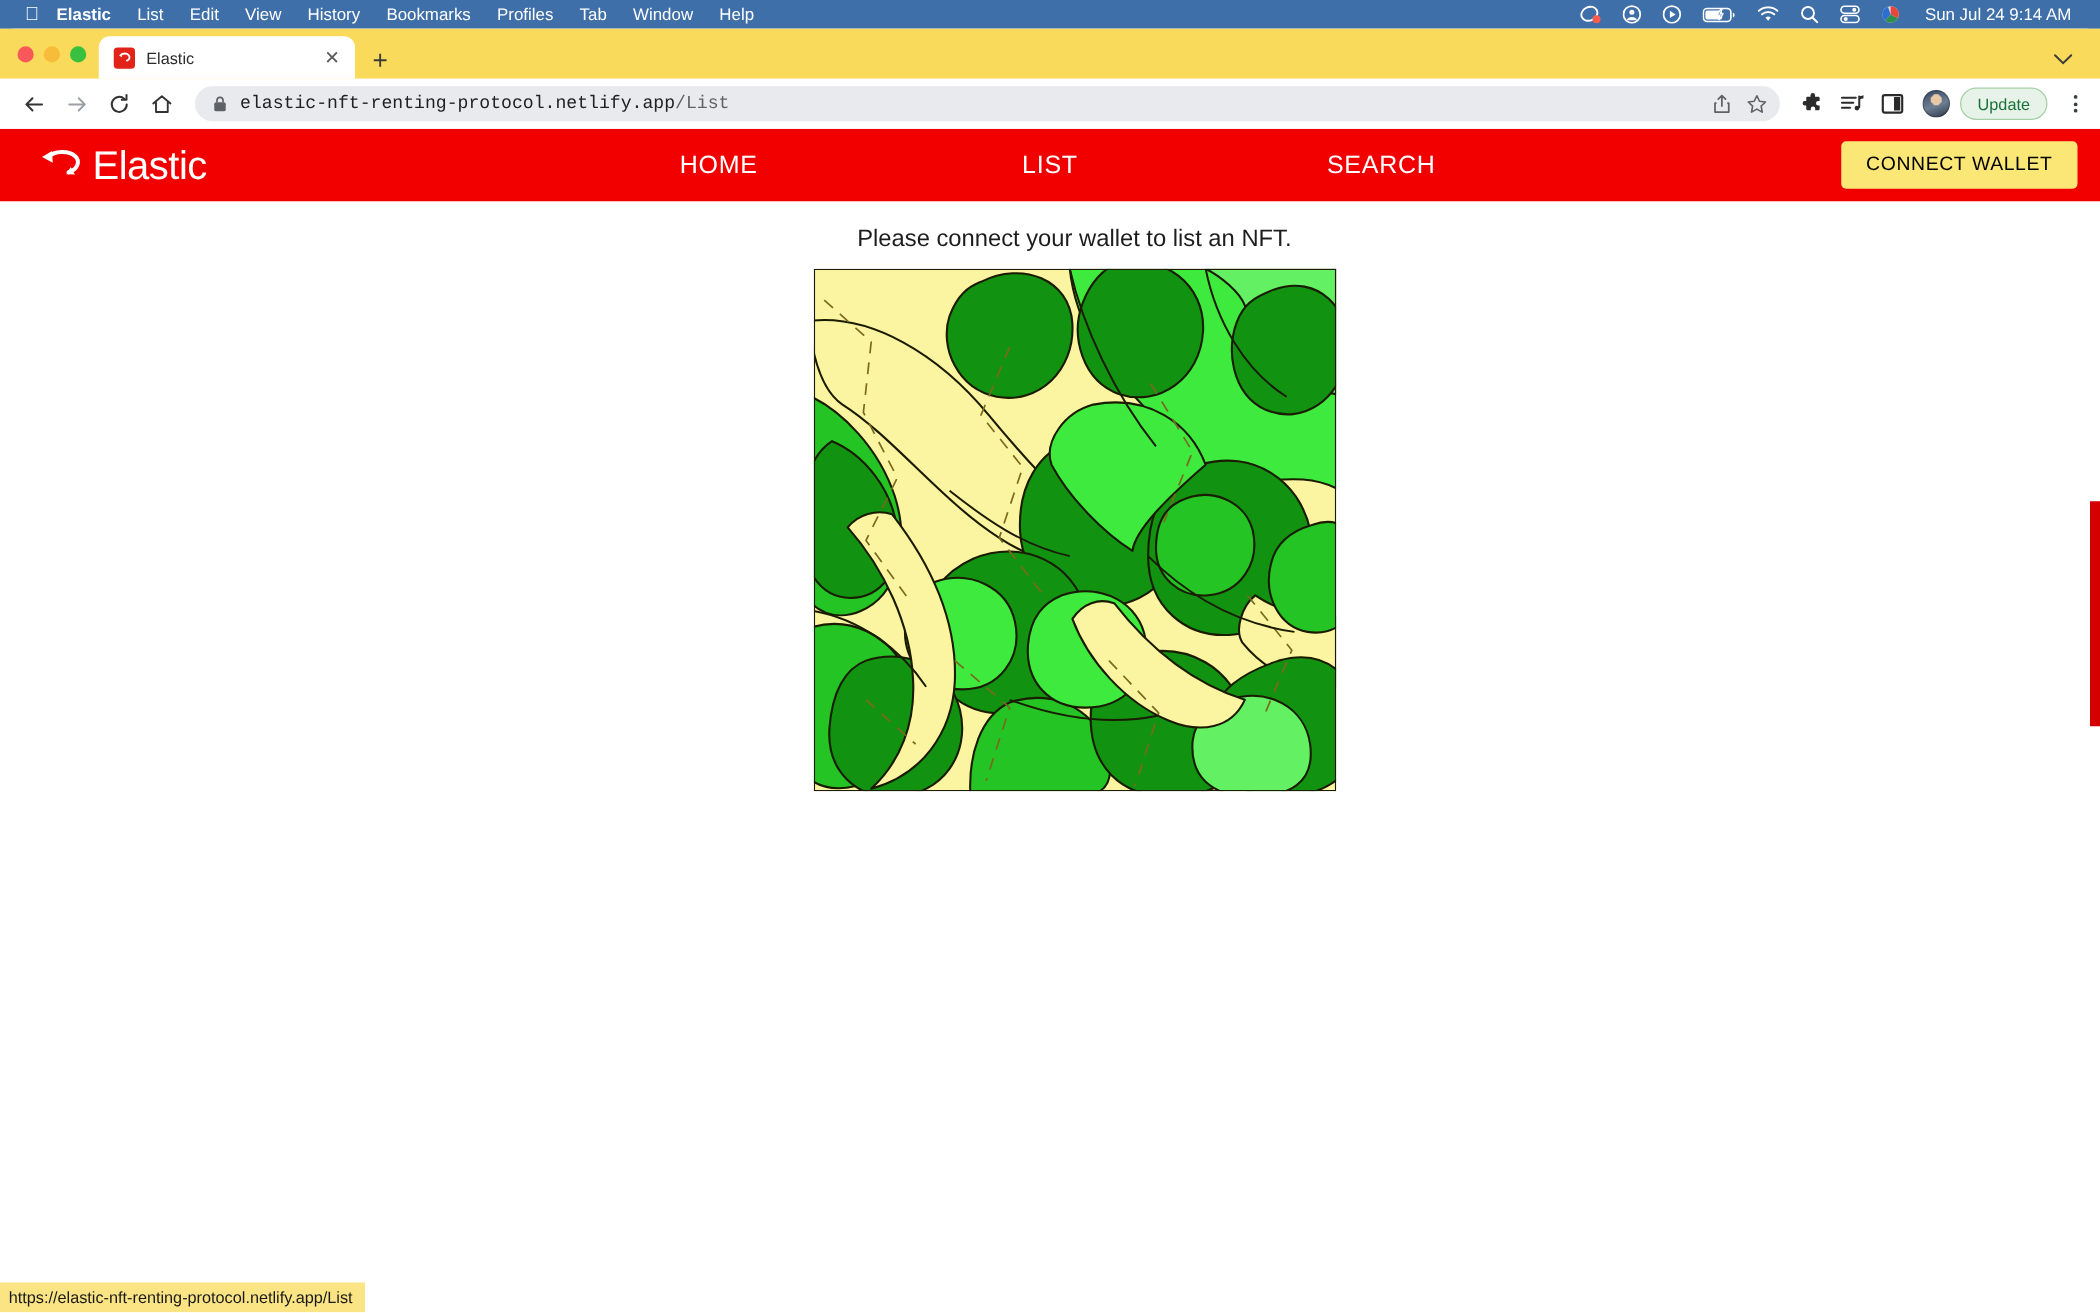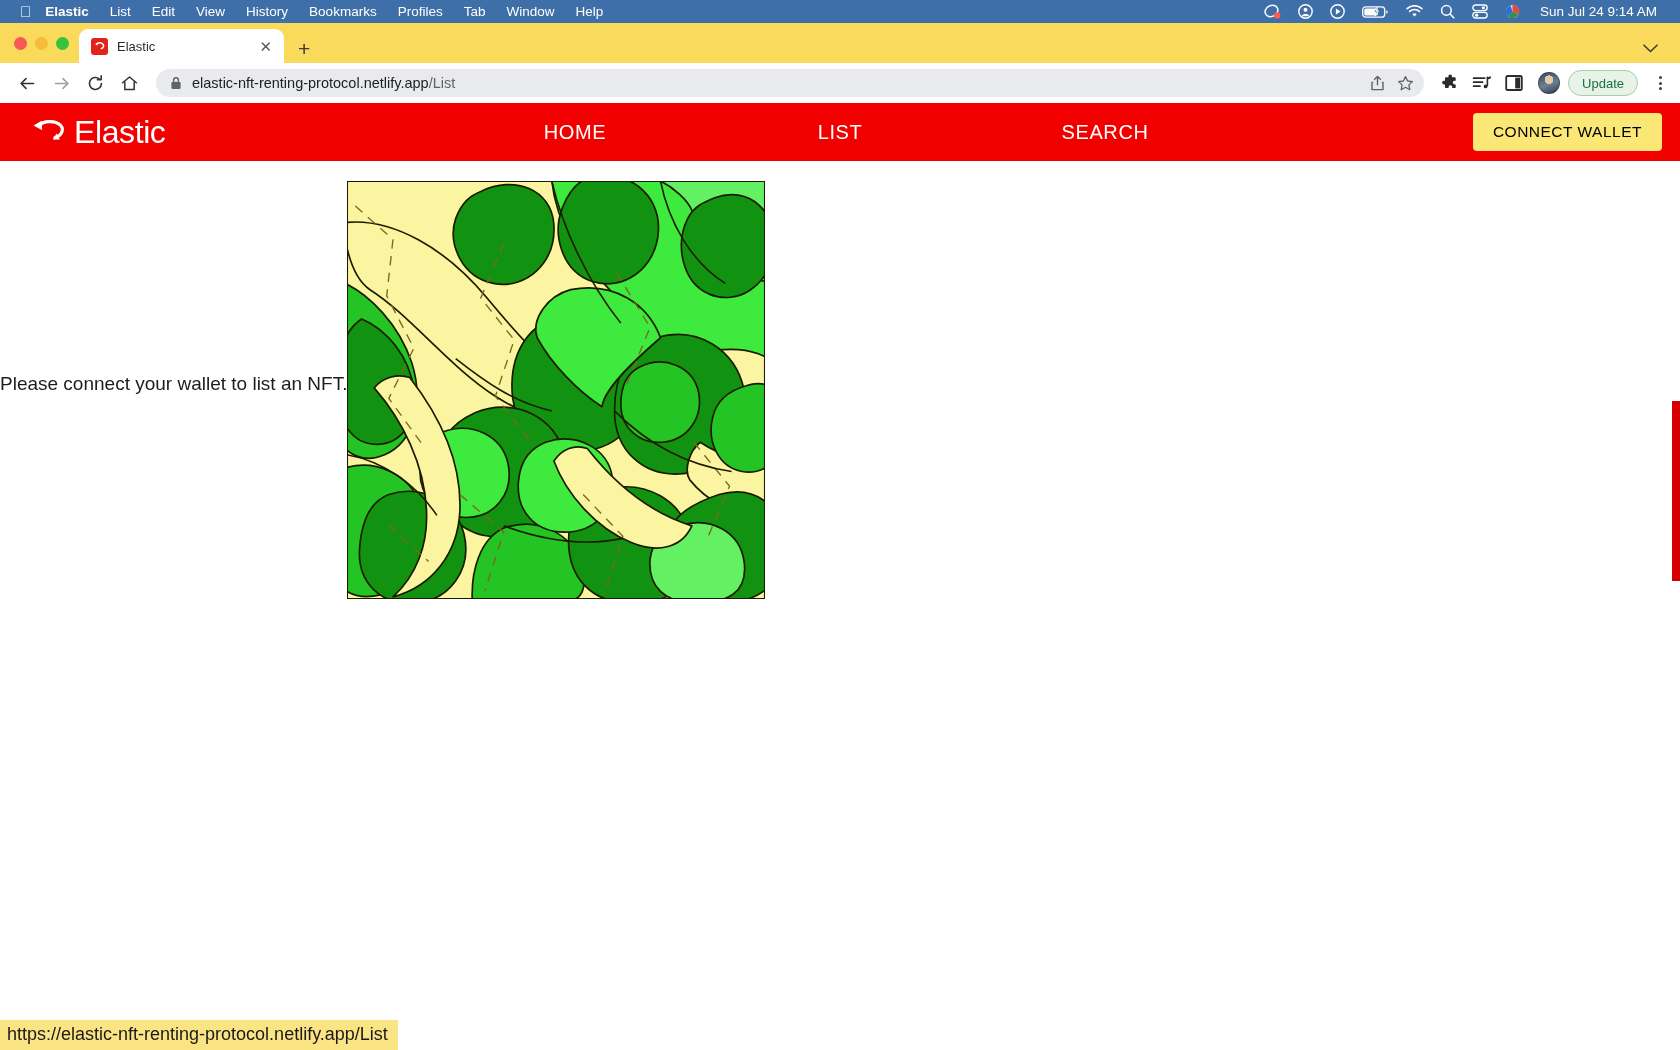--- a/index.html
+++ b/index.html
@@ -65,21 +65,21 @@
     display: flex; align-items: center; padding: 0 12px; gap: 4px;
     position: relative;
   }
   #toolbar .navbtn {
     width: 30px; height: 30px; display: flex; align-items: center; justify-content: center;
     color: #333;
   }
   #omnibox {
     flex: 1; height: 28px; background: #e8eaed; border-radius: 14px;
     display: flex; align-items: center; padding: 0 10px 0 14px;
-    margin: 0 8px; gap: 10px; position: relative;
+    margin: 0 8px; gap: 10px; position: relative; font-family: Liberation Mono, monospace;
   }
   #omnibox .url { font-size: 14.5px; color: #202124; flex: 1; white-space: nowrap; }
   #omnibox .url .path { color: #5f6368; }
   #omnibox .ob-icon { display: flex; align-items: center; color: #5f6368; }
   #toolbar .tbicon { width: 28px; height: 28px; display: flex; align-items: center; justify-content: center; color: #3c4043; }
   #avatar {
     width: 22px; height: 22px; border-radius: 50%; margin: 0 4px 0 6px; flex: none;
     background: radial-gradient(circle at 50% 34%, #e8c9a6 0 26%, transparent 27%),
                 linear-gradient(160deg, #3b4a63 0%, #6d7f93 55%, #2f3a4a 100%);
     border: 1px solid rgba(0,0,0,.25);
@@ -109,32 +109,32 @@
     width: 265px; text-align: center;
   }
   #wallet-btn {
     margin-left: auto; background: #fbe775; color: #1a1a1a;
     font-size: 15.5px; letter-spacing: .5px;
     padding: 10px 20px; border-radius: 4px; border: none;
     font-family: "Liberation Sans", sans-serif; white-space: nowrap;
   }
 
   
-  #content { padding-top: 20px; display: flex; flex-direction: row; align-items: center; }
+  #content { padding-top: 20px; display: flex; flex-direction: column; align-items: center; padding-left: 39px; }
   #notice { font-size: 19px; color: #1d1d1d; margin-bottom: 12px; }
   #nft-art { width: 418px; height: 418px; display: block; }
 
   
   #pg-scroll { position: absolute; right: 0; top: 58px; width: 8px; bottom: 0; }
   #pg-scroll .thumb { position: absolute; right: 0; width: 8px; background: #d40000; }
 
   
   #statusbar {
     position: absolute; left: 0; bottom: 0;
-    background: #fbe484; color: #1a1a1a; font-size: 18px;
+    background: #fbe484; color: #1a1a1a; font-size: 13px;
     padding: 4px 10px 5px 7px; white-space: nowrap;
   }
 </style>
 </head>
 <body>
 
 <div id="menubar" style="background: rgb(63, 111, 168);">
   <span class="apple"></span>
   <span class="mi bold">Elastic</span>
   <span class="mi">List</span>

